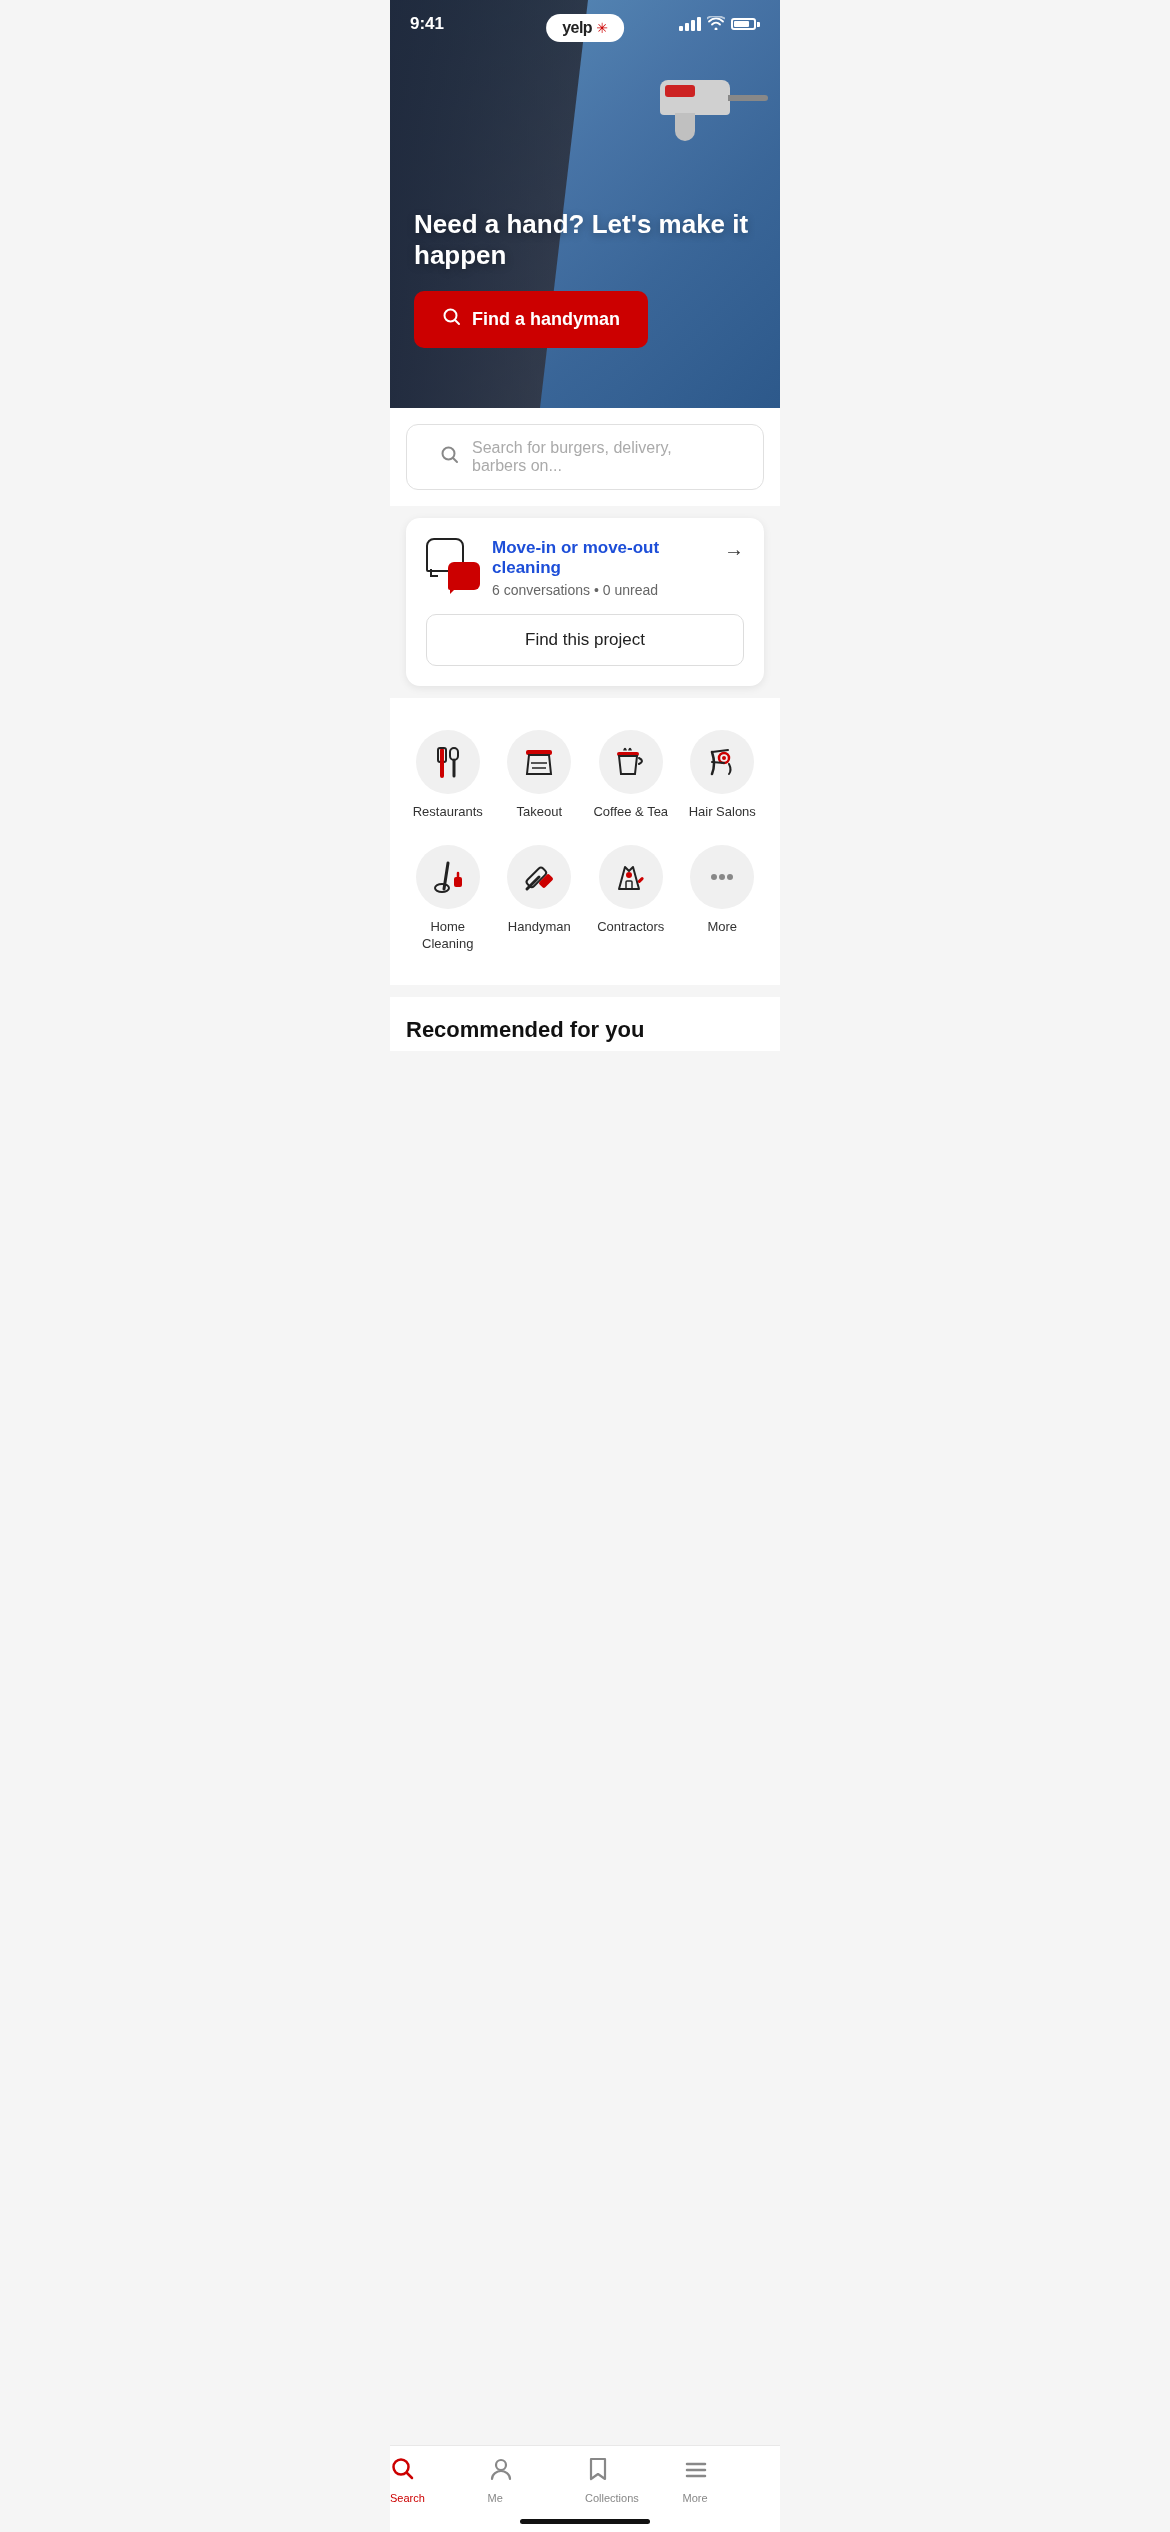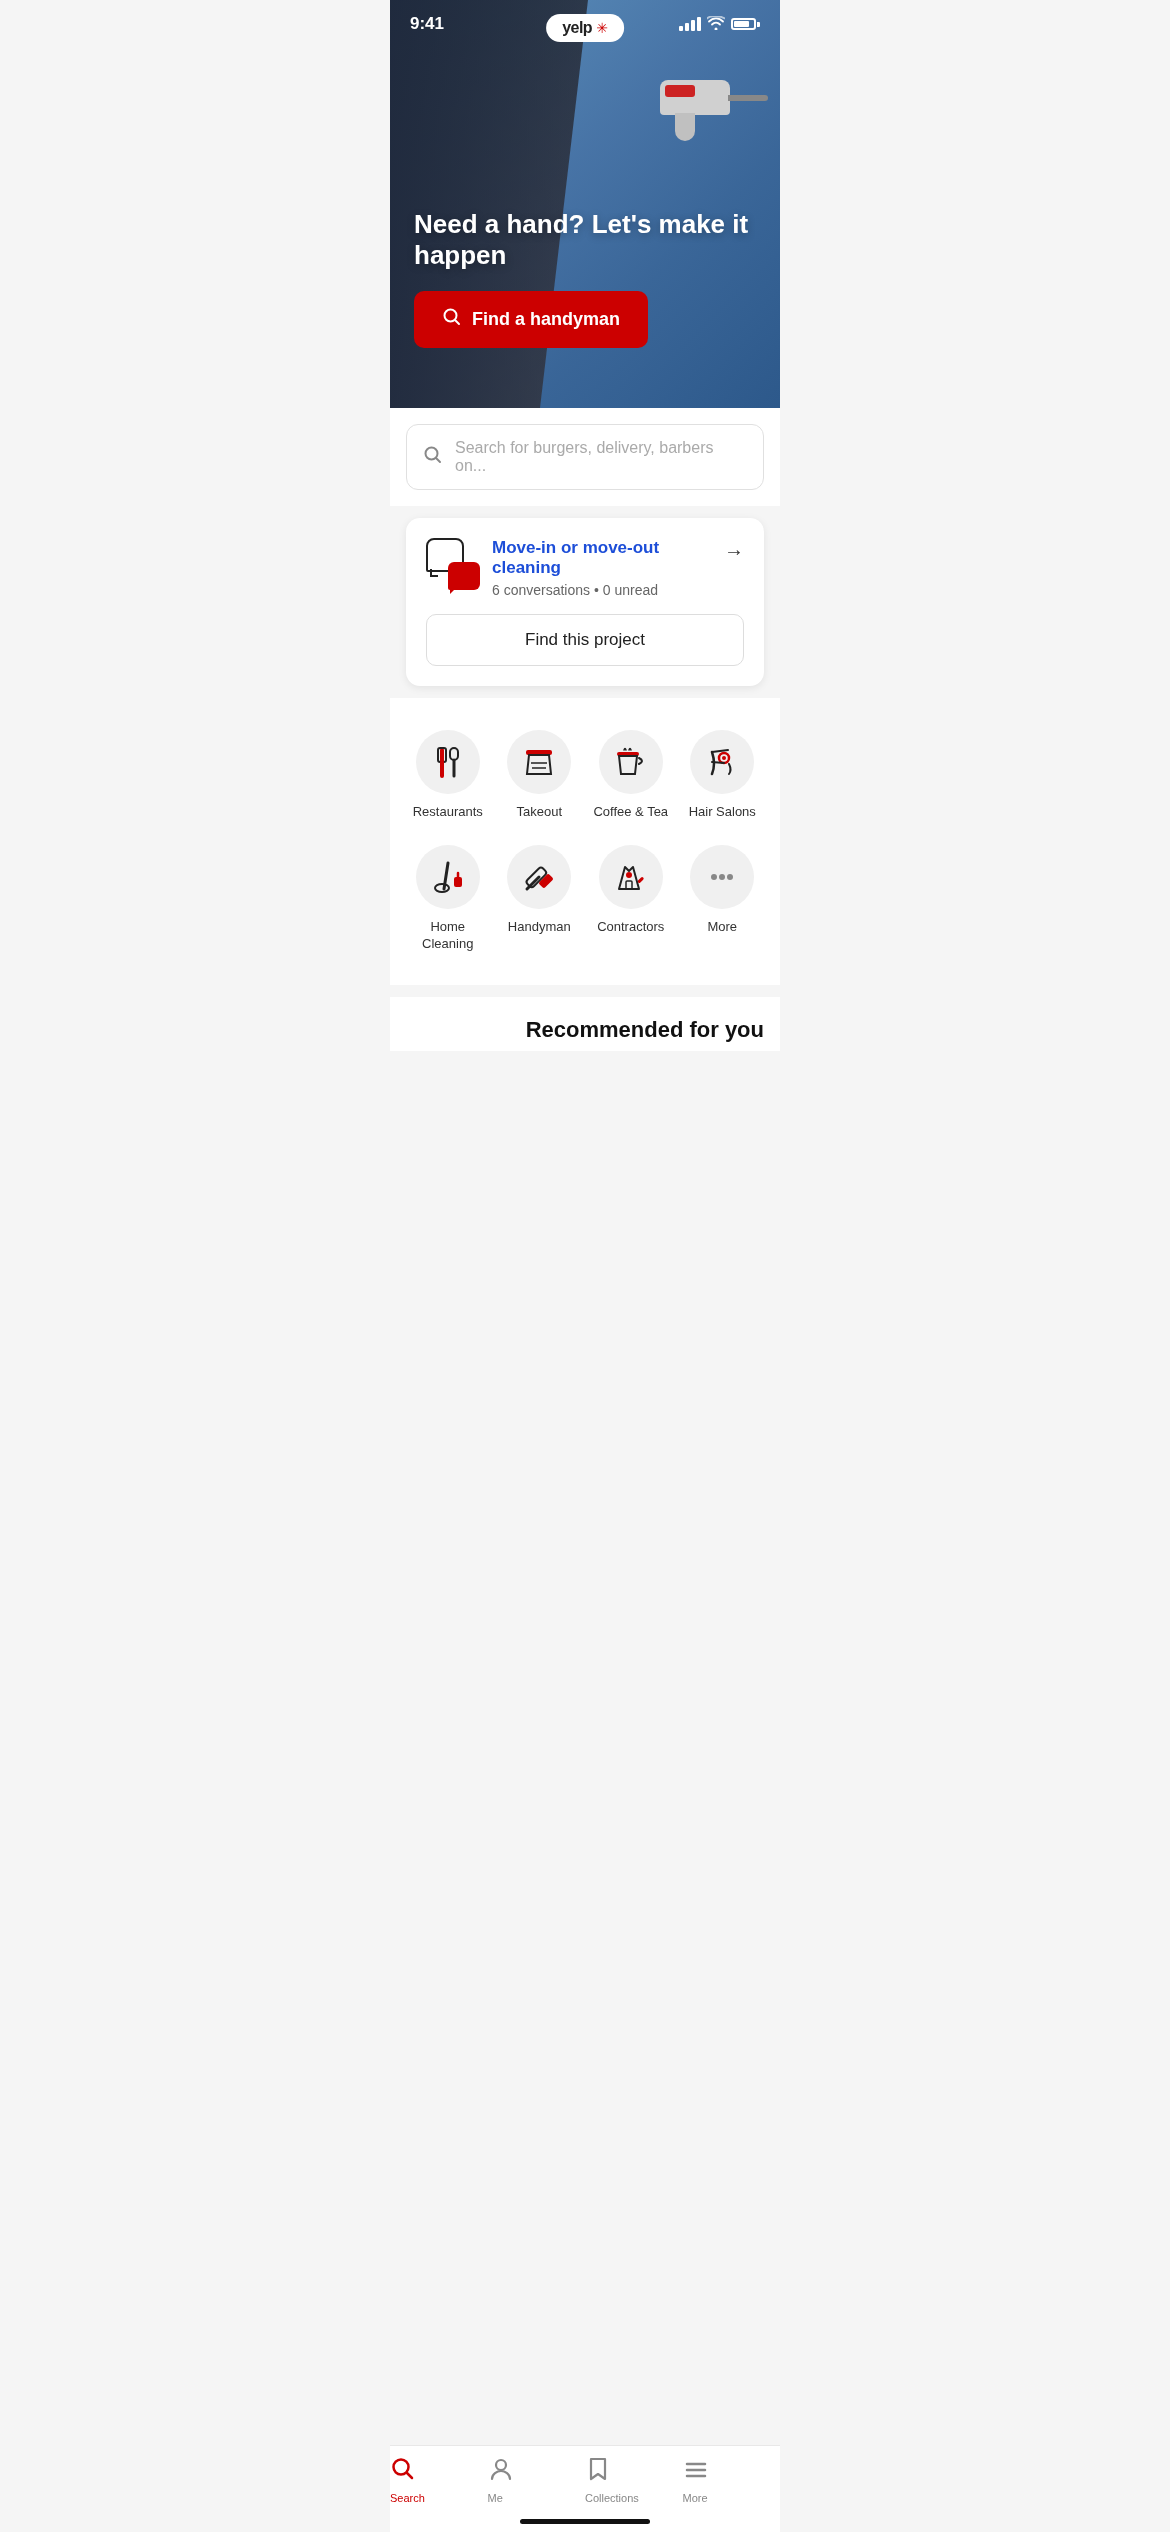--- a/index.html
+++ b/index.html
@@ -172,21 +172,21 @@
       padding: 16px;
       margin: 0;
     }
     .search-bar {
       display: flex;
       align-items: center;
       gap: 12px;
       background: white;
       border: 1.5px solid #e0e0e0;
       border-radius: 12px;
-      padding: 14px 16px;
+      padding: 14px 33px;
     }
     .search-icon-wrap { color: #888; font-size: 18px; }
     .search-input-text {
       color: #aaa;
       font-size: 16px;
     }
 
     
     .project-card {
       background: white;
@@ -318,21 +318,20 @@
     
     .recommended-section {
       background: white;
       margin-top: 12px;
       padding: 20px 16px 8px;
     }
     .recommended-title {
       font-size: 22px;
       font-weight: 800;
       color: #111;
-      text-align: right;
     }
 
     
     .bottom-nav {
       position: fixed;
       bottom: 0; left: 50%;
       transform: translateX(-50%);
       width: 390px;
       background: white;
       border-top: 1px solid #e8e8e8;

